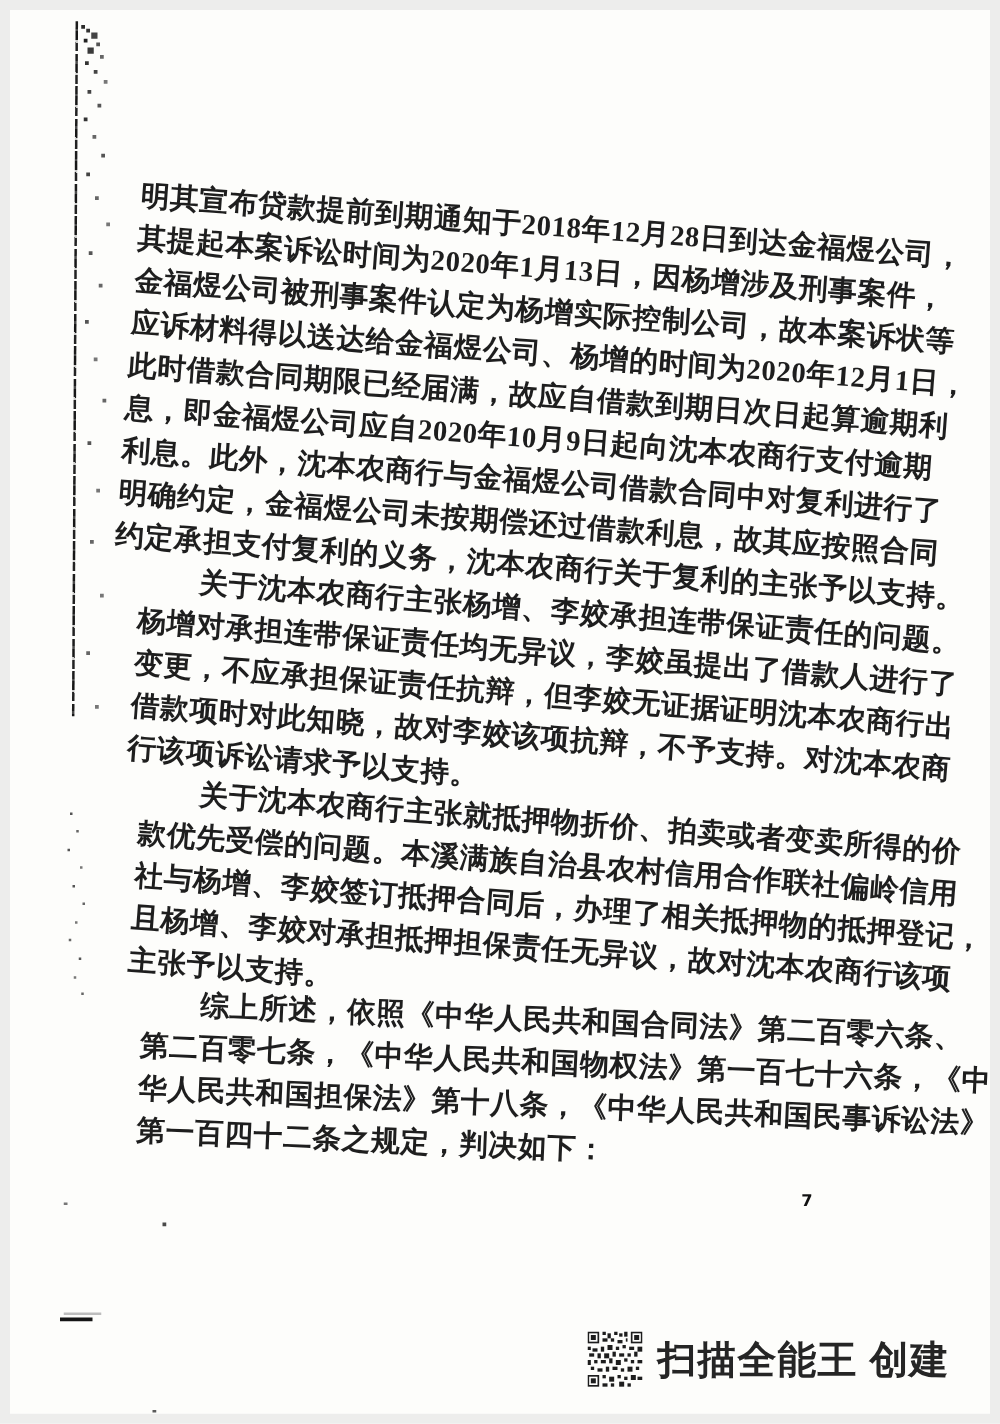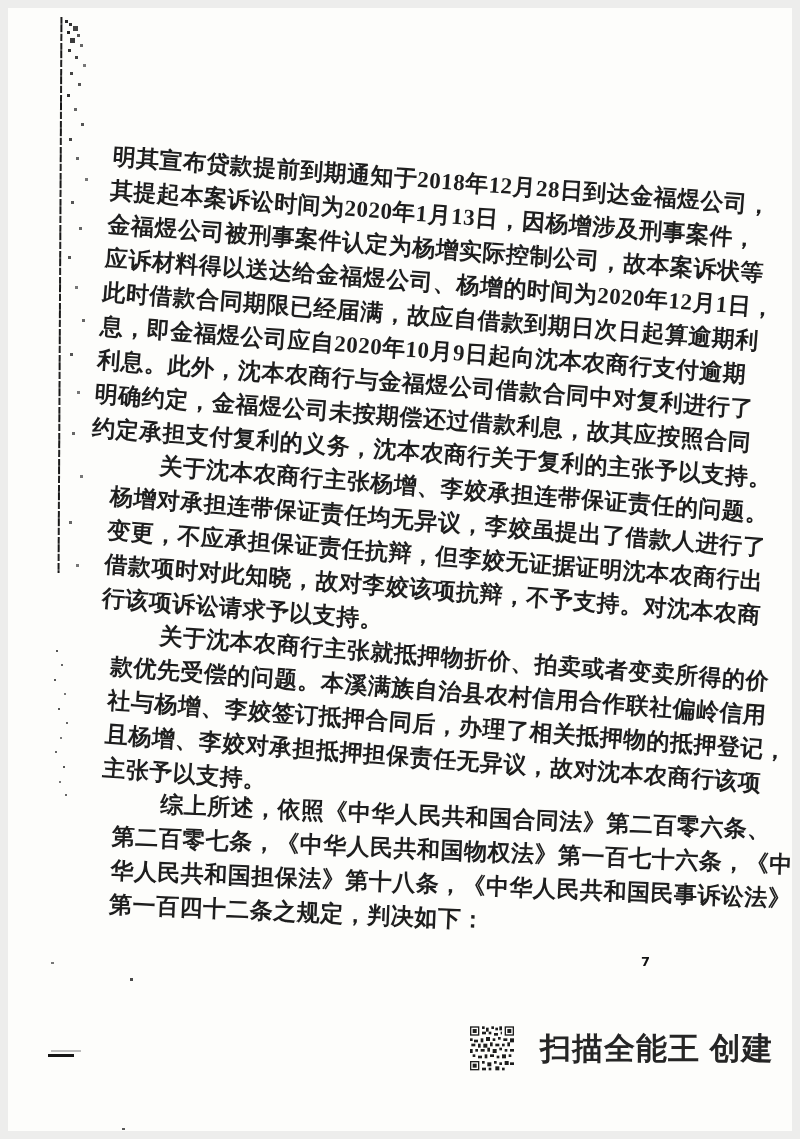--- a/index.html
+++ b/index.html
@@ -12,21 +12,21 @@
   .para-1{transform:rotate(4.3deg);}
   .para-2{transform:rotate(4.5deg);}
   .para-3{transform:rotate(4.3deg);}
   .para-4{transform:rotate(2.4deg);}
   .line{font-size:23px;line-height:34px;height:34px;white-space:pre;
     font-weight:600;letter-spacing:0.5px;}
   
   .pagenum{position:absolute;left:633px;top:946px;font-size:13px;font-weight:bold;
     color:#111;font-family:"DejaVu Sans",sans-serif;}
   
-  .watermark{position:absolute;left:462px;top:1017px;display:flex;align-items:center;gap:26px;}
+  .watermark{position:absolute;left:462px;top:1056px;display:flex;align-items:center;gap:12px;}
   .wm-text{font-size:31px;font-weight:bold;color:#252525;letter-spacing:1px;
     font-family:"Liberation Sans","DejaVu Sans",sans-serif;white-space:pre;line-height:48px;}
   
   .scanline{position:absolute;left:51px;top:9px;width:2px;height:556px;
     background:repeating-linear-gradient(to bottom,
       #1c1c1c 0 6px,#4a4a4a 6px 8px,#161616 8px 15px,rgba(60,60,60,.25) 15px 17px,
       #222 17px 24px,transparent 24px 26px);transform:rotate(0.3deg);}
   .speck{position:absolute;width:2px;height:2px;background:#3a3a3a;}
   #sp-top{left:57px;top:12px;width:3px;height:3px;background:#2a2a2a;
     box-shadow:4px 3px #333,9px 7px 0 1px #444,2px 11px #222,12px 14px #555,

